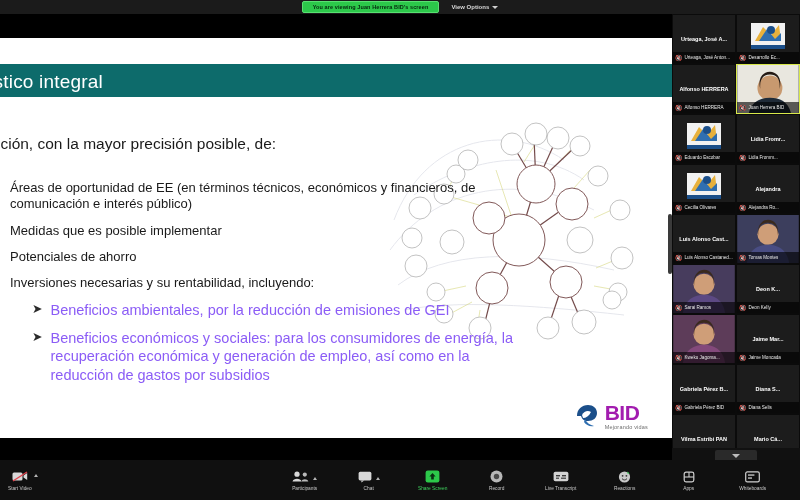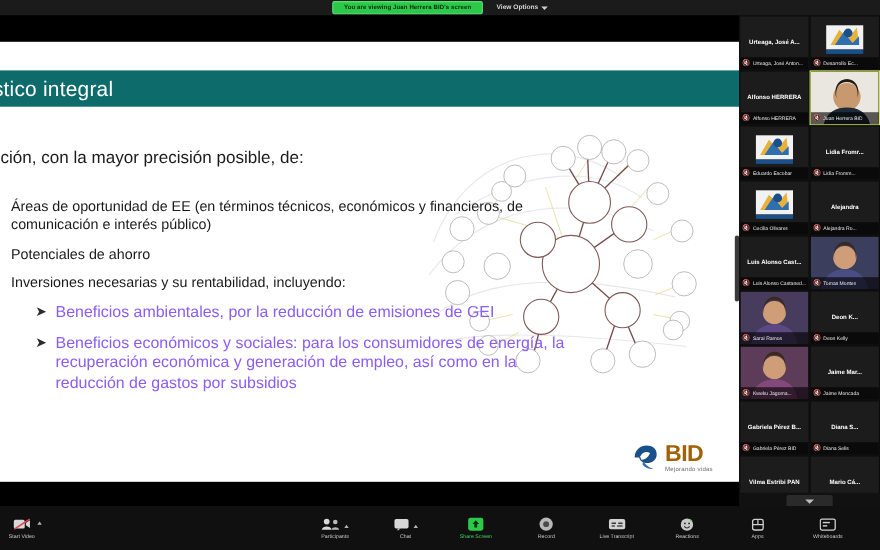--- a/index.html
+++ b/index.html
@@ -51,21 +51,21 @@
   .sub-arrow { color:#2b2b2b; font-size:12.5px; line-height:1.3; flex:0 0 auto; }
   .sub-txt { font-size:14.5px; color:#8b5cf6; line-height:1.28; }
 
   
   .mindmap { position:absolute; right:18px; top:62px; width:270px; height:260px; opacity:.85; }
 
   
   .bid-logo { position:absolute; right:24px; bottom:8px; display:flex; align-items:center; gap:5px; }
   .bid-mark { width:26px; height:26px; }
   .bid-text { display:flex; flex-direction:column; line-height:1; }
-  .bid-word { font-size:21px; font-weight:bold; color:#a16207; letter-spacing:-.5px; }
+  .bid-word { font-size:21px; font-weight:bold; color:#a21caf; letter-spacing:-.5px; }
   .bid-tag { font-size:5.5px; color:#6f6f6f; letter-spacing:.2px; margin-top:2px; }
 
   
   .share-scroll { position:absolute; right:0; top:200px; width:4px; height:60px; background:#3a3a3a; border-radius:2px; }
 
   
   .gallery {
     position:absolute; left:672px; top:14px; width:128px; height:446px;
     background:#111111; overflow:hidden;
   }
@@ -204,20 +204,21 @@
           <circle cx="164" cy="228" r="11"></circle>
             <circle cx="200" cy="222" r="12"></circle>
           <circle cx="228" cy="200" r="9"></circle>
         </g>
       </svg>
 
       <div class="slide-body">
         <div class="lead">efinición, con la mayor precisión posible, de:</div>
         <div class="bullets">
           <div class="b1">Áreas de oportunidad de EE (en términos técnicos, económicos y financieros, de comunicación e interés público)</div>
+          <div class="b1">Medidas que es posible implementar</div>
           <div class="b1">Potenciales de ahorro</div>
           <div class="b1">Inversiones necesarias y su rentabilidad, incluyendo:</div>
           <div class="sub">
             <span class="sub-arrow">➤</span>
             <span class="sub-txt">Beneficios ambientales, por la reducción de emisiones de GEI</span>
           </div>
           <div class="sub">
             <span class="sub-arrow">➤</span>
             <span class="sub-txt">Beneficios económicos y sociales: para los consumidores de energía, la recuperación económica y generación de empleo, así como en la reducción de gastos por subsidios</span>
           </div>

